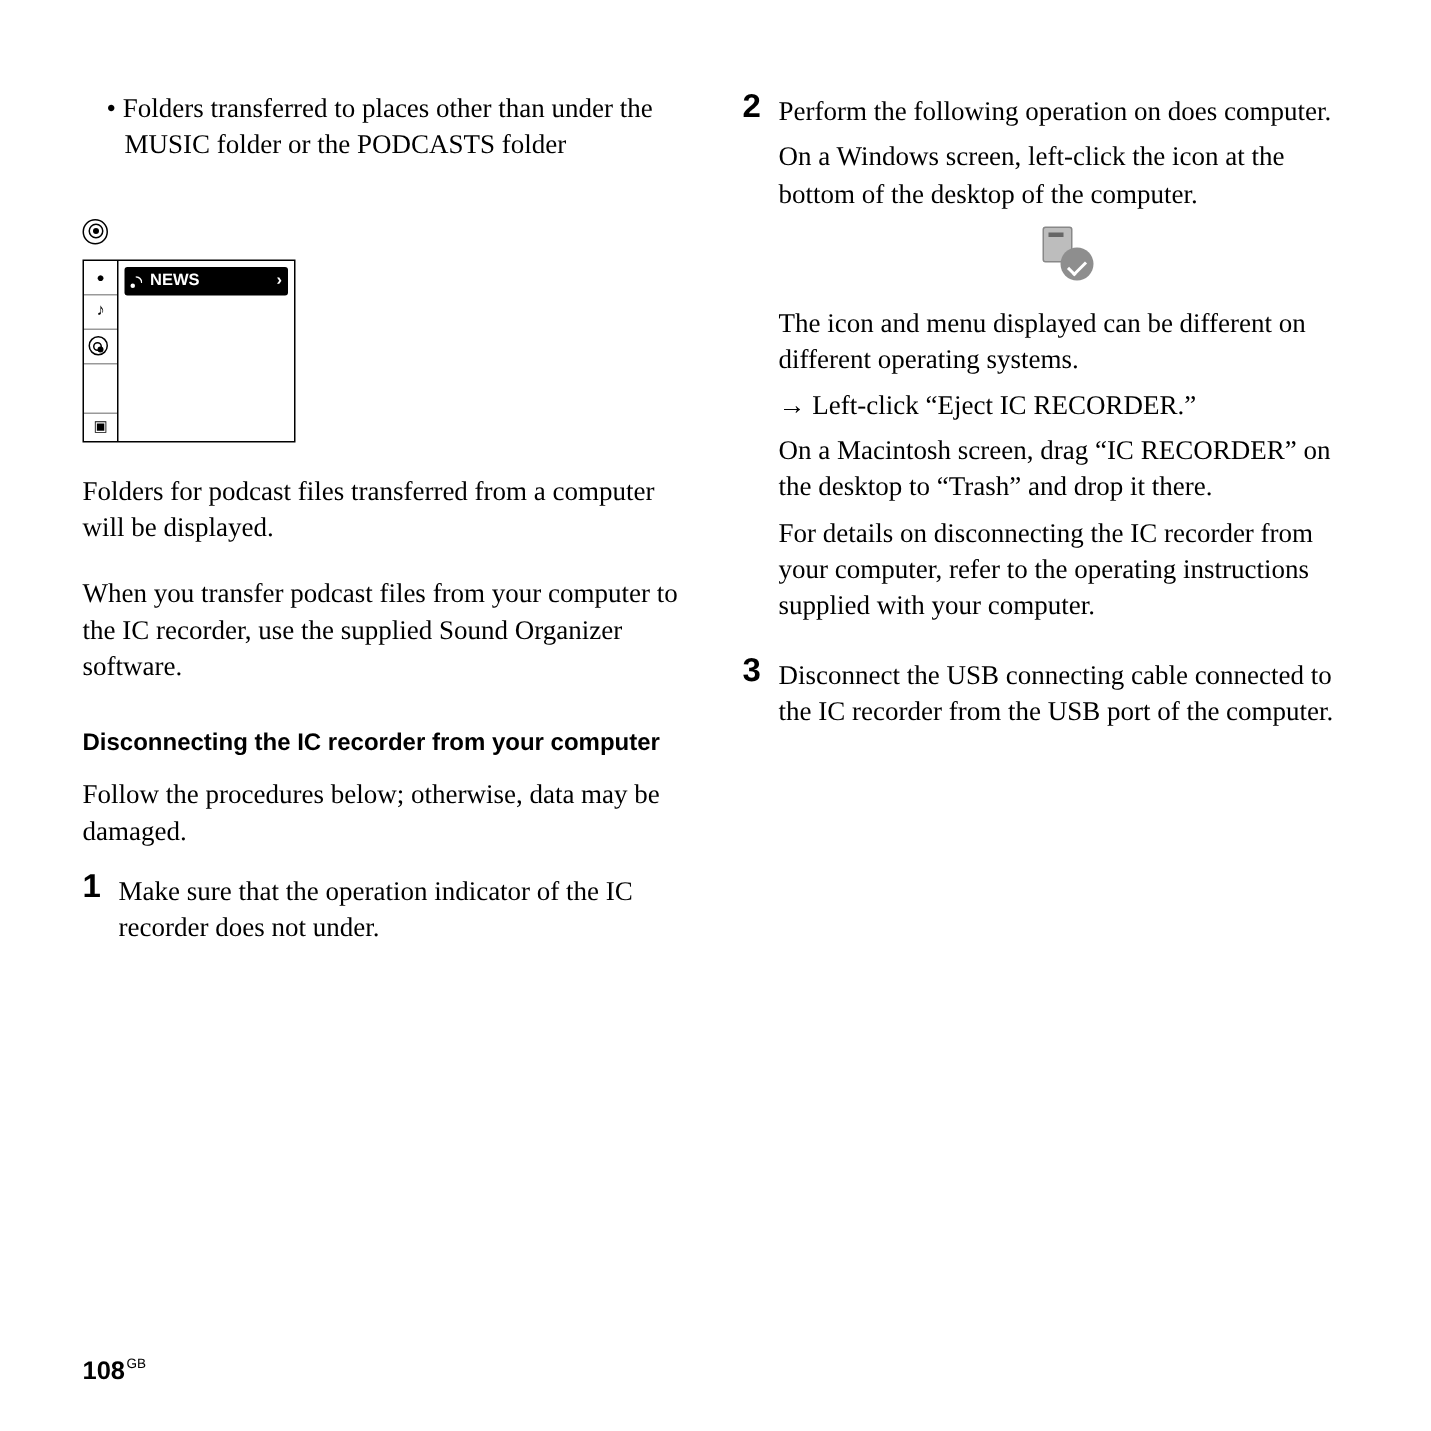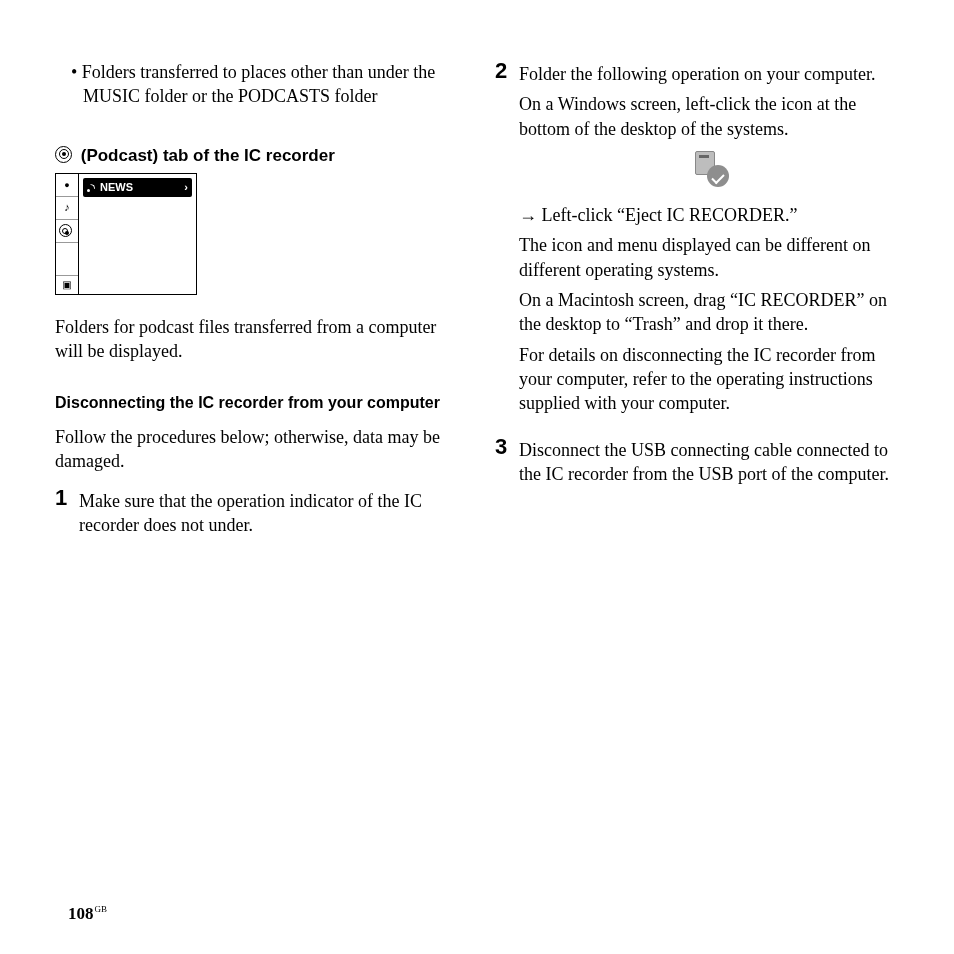--- a/index.html
+++ b/index.html
@@ -181,23 +181,23 @@
     width: 22px; height: 22px;
     background: #8e8e8e;
     border-radius: 50%;
   }
   .eject-icon .check::after{
     content:"";position:absolute;left:5px;top:9px;width:10px;height:5px;border-left:2.5px solid #fff;border-bottom:2.5px solid #fff;transform:rotate(-45deg);
   }
   .arrow { font-family: Arial, sans-serif; }
   .page-num {
     position: absolute;
-    left: 68px;
+    left: 55px;
     bottom: 28px;
-    font-family: Liberation Serif, serif;
+    font-family: Liberation Sans, sans-serif;
     font-weight: bold;
     font-size: 17px;
   }
   .page-num sup {
     font-size: 9px;
     font-weight: normal;
     vertical-align: super;
     margin-left: 1px;
   }
 </style>
@@ -207,21 +207,21 @@
 <div class="columns">
 
   <div class="col">
 
     <ul class="bullets">
       <li>Folders transferred to places other than under the MUSIC folder or the PODCASTS folder</li>
     </ul>
 
     <div class="sub-heading">
       <br>
-      <span class="podcast-icon"></span><span> (Podcast) tab of the IC recorder</span>
+      <span class="podcast-icon"></span>
     </div>
 
     <div class="device-illus">
       <div class="tabs">
         <div class="tab" style="font-size:9px;">●</div>
         <div class="tab">♪</div>
         <div class="tab active">
             <span class="podcast-icon" style="width:11px;height:11px;"></span>
           </div>
         <div class="tab-spacer"></div>
@@ -232,53 +232,54 @@
           <span class="left">
             <span class="rss-mini"></span>
             <span>NEWS</span>
           </span>
           <span>›</span>
         </div>
       </div>
     </div>
 
     <p class="para-group">Folders for podcast files transferred from a computer will be displayed.</p>
+    <p class="para-group">When you transfer podcast files from your computer to the IC recorder, use the supplied Sound Organizer software.</p>
 
     <h2 class="main-heading">Disconnecting the IC recorder from your computer</h2>
 
     <p>Follow the procedures below; otherwise, data may be damaged.</p>
 
     <div class="step">
       <div class="step-num">1</div>
       <div class="step-body">
         <p>Make sure that the operation indicator of the IC recorder does not under.</p>
       </div>
     </div>
 
   </div>
 
   <div class="col">
 
     <div class="step" style="margin-top:0;">
       <div class="step-num">2</div>
       <div class="step-body">
-        <p>Folder the following operation on your computer.</p>
-        <p>On a Windows screen, left-click the icon at the bottom of the desktop of the systems.</p>
+        <p>Perform the following operation on does computer.</p>
+        <p>On a Windows screen, left-click the icon at the bottom of the desktop of the computer.</p>
 
         <div class="eject-icon-wrap">
           <span class="eject-icon">
             <span class="drive"></span>
             <span class="check"></span>
           </span>
         </div>
 
+        <p>The icon and menu displayed can be different on different operating systems.</p>
         <p>
           <span class="arrow">→</span><span> Left-click “Eject IC RECORDER.”</span>
         </p>
-        <p>The icon and menu displayed can be different on different operating systems.</p>
         <p>On a Macintosh screen, drag “IC RECORDER” on the desktop to “Trash” and drop it there.</p>
         <p>For details on disconnecting the IC recorder from your computer, refer to the operating instructions supplied with your computer.</p>
       </div>
     </div>
 
     <div class="step">
       <div class="step-num">3</div>
       <div class="step-body">
         <p>Disconnect the USB connecting cable connected to the IC recorder from the USB port of the computer.</p>
       </div>

